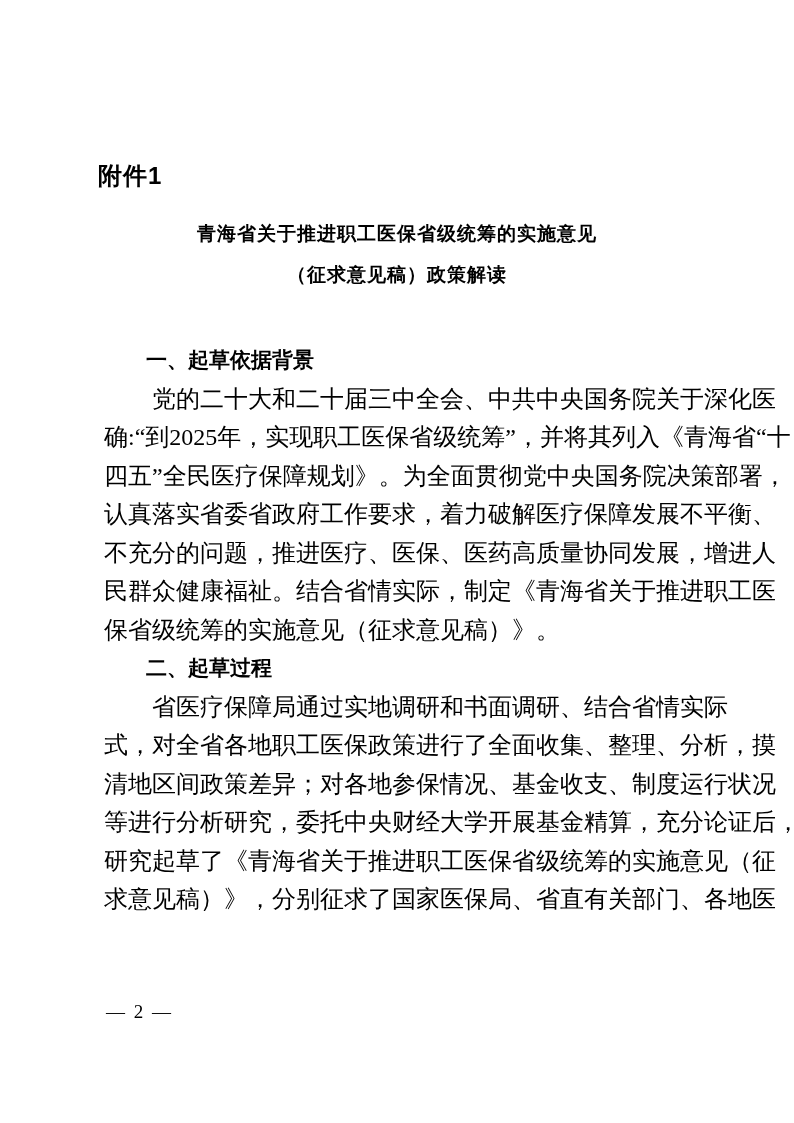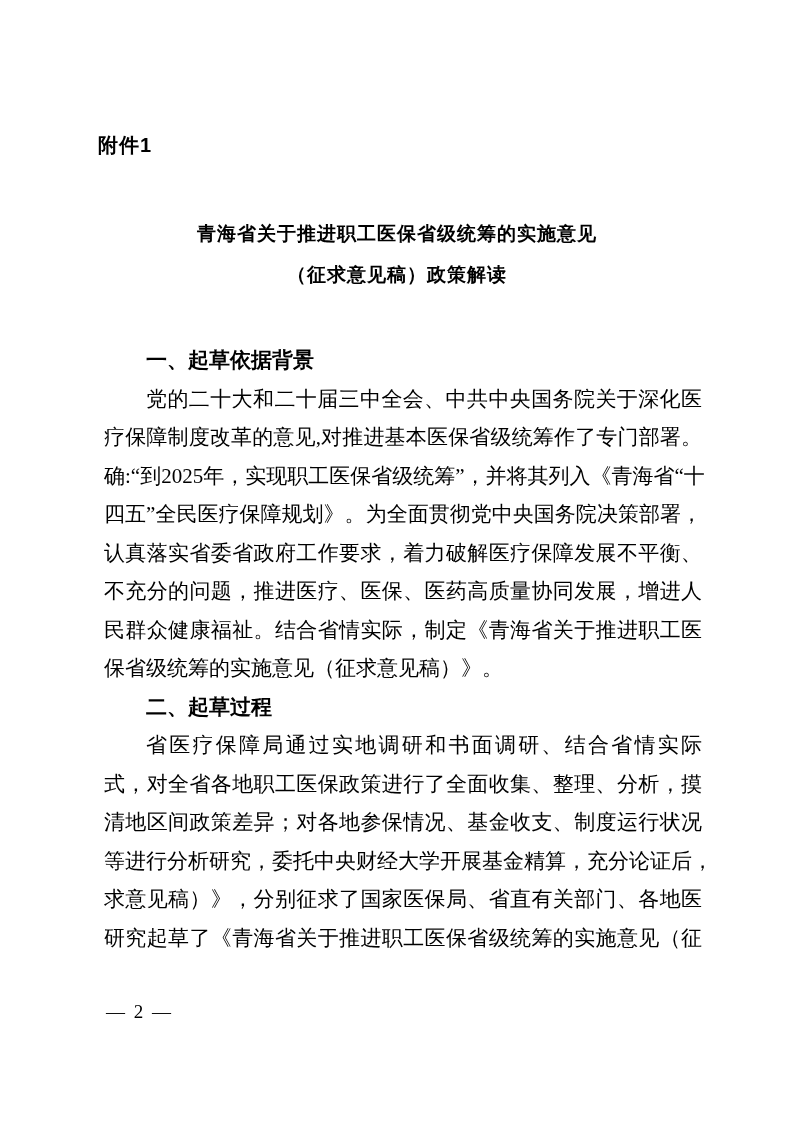--- a/index.html
+++ b/index.html
@@ -12,22 +12,22 @@
     width: 794px;
     height: 1123px;
     background: #ffffff;
     color: #000000;
     font-family: "Liberation Serif", serif;
     overflow: hidden;
   }
   .attachment-label {
     position: absolute;
     left: 98px;
-    top: 132px;
-    font-size: 20px;
+    top: 160px;
+    font-size: 24px;
     font-weight: bold;
     font-family: "Liberation Sans", sans-serif;
     letter-spacing: 1px;
   }
   .doc-title {
     position: absolute;
     left: 60px;
     right: 60px;
     top: 213px;
     text-align: center;
@@ -48,21 +48,21 @@
     font-weight: bold;
     font-family: "Liberation Sans", sans-serif;
     font-size: 21px;
     line-height: 38.5px;
     height: 38.5px;
     text-indent: 2em;
     white-space: nowrap;
   }
   .body-line {
     font-family: "Liberation Serif", serif;
-    font-size: 21px;
+    font-size: 24px;
     line-height: 38.5px;
     height: 38.5px;
     text-align: justify;
     text-align-last: justify;
     white-space: nowrap;
   }
   .body-line.first-line {
     text-indent: 2em;
   }
   .body-line.no-fill {
@@ -86,31 +86,30 @@
   <div class="attachment-label">附件1</div>
 
   <div class="doc-title">
     <div>青海省关于推进职工医保省级统筹的实施意见</div>
     <div>（征求意见稿）政策解读</div>
   </div>
 
   <div class="content" id="content-sections">
       <div class="section-heading">一、起草依据背景</div>
       <div class="body-line first-line">党的二十大和二十届三中全会、中共中央国务院关于深化医</div>
-      <div class="body-line">疗保障制度改革的意见,对推进基本医保省级统筹作了专门部署。</div>
       <div class="body-line">确:“到2025年，实现职工医保省级统筹”，并将其列入《青海省“十</div>
       <div class="body-line">四五”全民医疗保障规划》。为全面贯彻党中央国务院决策部署，</div>
       <div class="body-line">认真落实省委省政府工作要求，着力破解医疗保障发展不平衡、</div>
       <div class="body-line">不充分的问题，推进医疗、医保、医药高质量协同发展，增进人</div>
       <div class="body-line">民群众健康福祉。结合省情实际，制定《青海省关于推进职工医</div>
       <div class="body-line no-fill">保省级统筹的实施意见（征求意见稿）》。</div>
       <div class="section-heading">二、起草过程</div>
       <div class="body-line first-line">省医疗保障局通过实地调研和书面调研、结合省情实际</div>
       <div class="body-line">式，对全省各地职工医保政策进行了全面收集、整理、分析，摸</div>
       <div class="body-line">清地区间政策差异；对各地参保情况、基金收支、制度运行状况</div>
       <div class="body-line">等进行分析研究，委托中央财经大学开展基金精算，充分论证后，</div>
+      <div class="body-line">研究起草了《青海省关于推进职工医保省级统筹的实施意见（征</div>
       <div class="body-line">求意见稿）》，分别征求了国家医保局、省直有关部门、各地医</div>
-      <div class="body-line">研究起草了《青海省关于推进职工医保省级统筹的实施意见（征</div>
     </div>
 
   <div class="page-footer">— 2 —</div>
 
 </div>
 
 </body></html>

